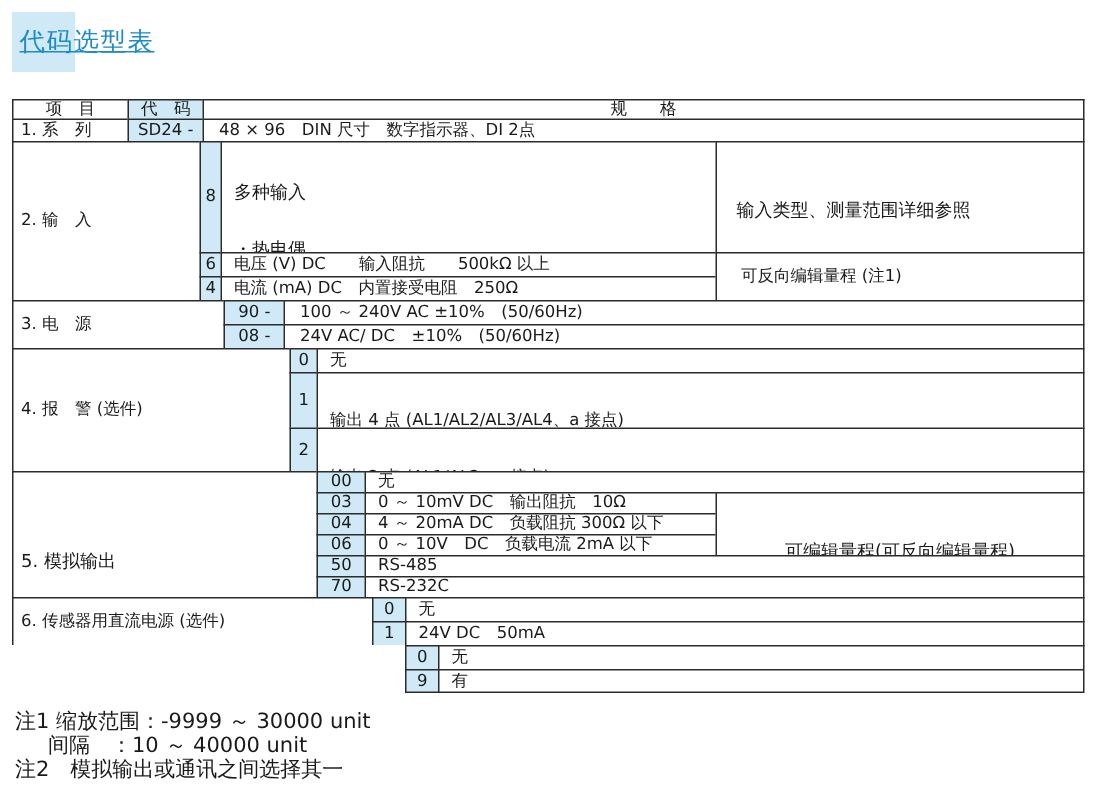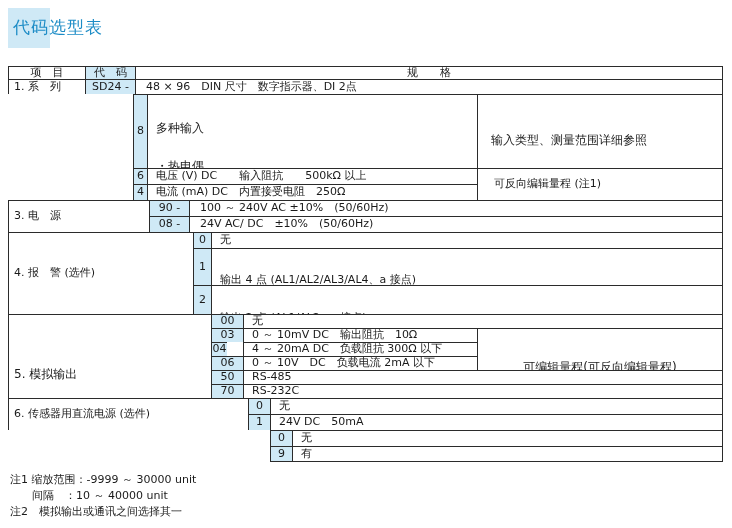--- a/index.html
+++ b/index.html
@@ -1,50 +1,51 @@
 <!DOCTYPE html>
 <html style="--accent: #1d8cc6; --cellblue: #cfe9f6; --border: #2b2b2b;"><head>
 <meta charset="utf-8">
 <style>
   html,body{margin:0;padding:0;background:#ffffff;}
   .stage{position:relative;width:732px;height:528px;background:#ffffff;overflow:hidden;
          font-family:"DejaVu Sans","Liberation Sans",sans-serif;color:#1a1a1a;}
   .title-block{position:absolute;left:8px;top:8px;width:42px;height:40px;background:var(--cellblue,#cfe9f6);}
-  .title{position:absolute;left:13px;top:16px;font-size:17px;letter-spacing:1px;color:var(--accent,#1d8cc6);white-space:pre;}
+  .title{position:absolute;left:13px;top:16px;font-size:17px;letter-spacing:1px;color:var(--accent,#1d8cc6);white-space:pre;text-decoration:underline;}
   .cell{position:absolute;box-sizing:border-box;
         border-top:1px solid var(--border,#2b2b2b);
         border-left:1px solid var(--border,#2b2b2b);
         font-size:11px;line-height:1.1;display:flex;align-items:center;
         padding-left:8px;white-space:pre;overflow:hidden;}
   .blk{display:block;padding-top:2px;}
   .cent{justify-content:center;padding-left:0;}
   .blue{background:var(--cellblue,#cfe9f6);}
   .er{border-right:1px solid var(--border,#2b2b2b);}
   .eb{border-bottom:1px solid var(--border,#2b2b2b);}
   .line{white-space:pre;font-size:12px;line-height:14px;}
   .line12{white-space:pre;font-size:11px;line-height:12px;}
   .tc{text-align:center;}
-  .fn{position:absolute;font-size:11px;white-space:pre;color:#1a1a1a;}
+  .fn{position:absolute;font-size:14px;white-space:pre;color:#1a1a1a;}
 </style>
 </head>
 <body>
 
 <div class="stage">
 
   <div class="title-block"></div>
   <div class="title">代码选型表</div>
 
   <div class="cell cent" style="left:8px;top:66px;width:77px;height:13px;">项　目</div>
   <div class="cell cent blue" style="left:85px;top:66px;width:50px;height:13px;">代　码</div>
   <div class="cell cent er" style="left:135px;top:66px;width:588px;height:13px;">规　　格</div>
 
   <div class="cell" style="left:8px;top:79px;width:77px;height:15px;padding-left:5px;">1. 系　列</div>
   <div class="cell cent blue" style="left:85px;top:79px;width:50px;height:15px;">SD24 -</div>
   <div class="cell er" style="left:135px;top:79px;width:588px;height:15px;padding-left:10px;">48 × 96　DIN 尺寸　数字指示器、DI 2点</div>
 
+  <div class="cell" style="left:8px;top:94px;width:125px;height:106px;padding-left:5px;">2. 输　入</div>
   <div class="cell cent blue" style="left:133px;top:94px;width:14px;height:74px;">8</div>
   <div class="cell blk" style="left:147px;top:94px;width:330px;height:74px;">
     <div class="line">多种输入</div>
     <div class="line">・热电偶</div>
     
     
     
   </div>
   <div class="cell blk er" style="left:477px;top:94px;width:246px;height:74px;padding-top:14px;padding-left:13px;">
     <div class="line">输入类型、测量范围详细参照</div>
@@ -79,21 +80,21 @@
   </div>
 
   <div class="cell blk" style="left:8px;top:314px;width:203px;height:84px;padding-top:28px;padding-left:5px;">
     <div class="line">5. 模拟输出</div>
     
   </div>
   <div class="cell cent blue" style="left:211px;top:314px;width:32px;height:14px;">00</div>
   <div class="cell er" style="left:243px;top:314px;width:480px;height:14px;">无</div>
   <div class="cell cent blue" style="left:211px;top:328px;width:32px;height:14px;">03</div>
   <div class="cell" style="left:243px;top:328px;width:234px;height:14px;">0 ～ 10mV DC　输出阻抗　10Ω</div>
-  <div class="cell cent blue" style="left:211px;top:342px;width:16px;height:14px;">04</div>
+  <div class="cell cent blue" style="left:211px;top:342px;width:32px;height:14px;">04</div>
   <div class="cell" style="left:243px;top:342px;width:234px;height:14px;">4 ～ 20mA DC　负载阻抗 300Ω 以下</div>
   <div class="cell cent blue" style="left:211px;top:356px;width:32px;height:14px;">06</div>
   <div class="cell" style="left:243px;top:356px;width:234px;height:14px;">0 ～ 10V　DC　负载电流 2mA 以下</div>
   <div class="cell blk er tc" style="left:477px;top:328px;width:246px;height:42px;padding-top:7px;padding-left:0;">
     <div class="line">可编辑量程(可反向编辑量程)</div>
     
   </div>
   <div class="cell cent blue" style="left:211px;top:370px;width:32px;height:14px;">50</div>
   <div class="cell er" style="left:243px;top:370px;width:480px;height:14px;">RS-485</div>
   <div class="cell cent blue" style="left:211px;top:384px;width:32px;height:14px;">70</div>

